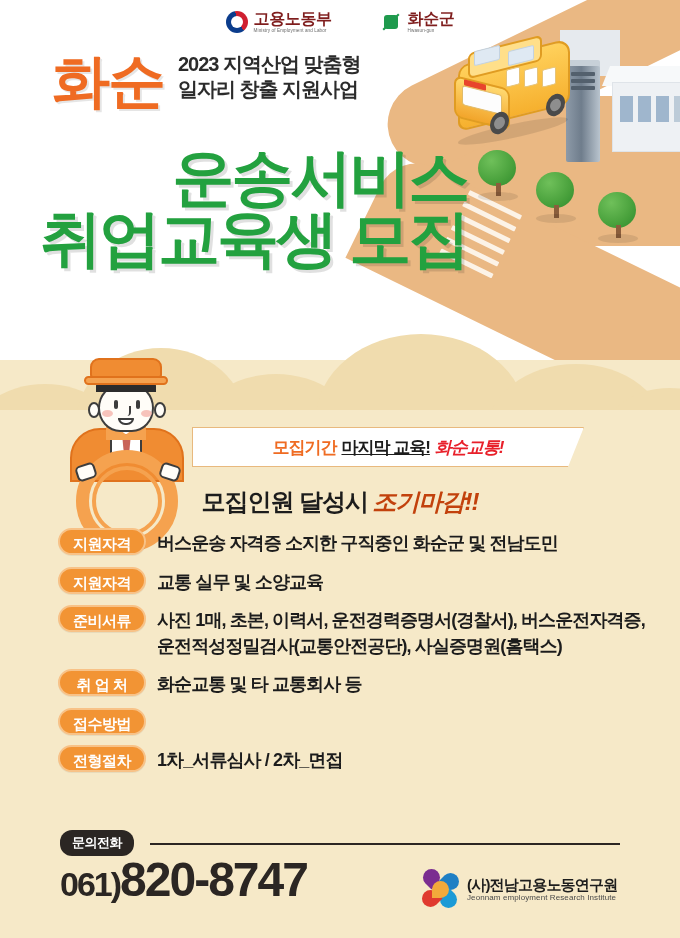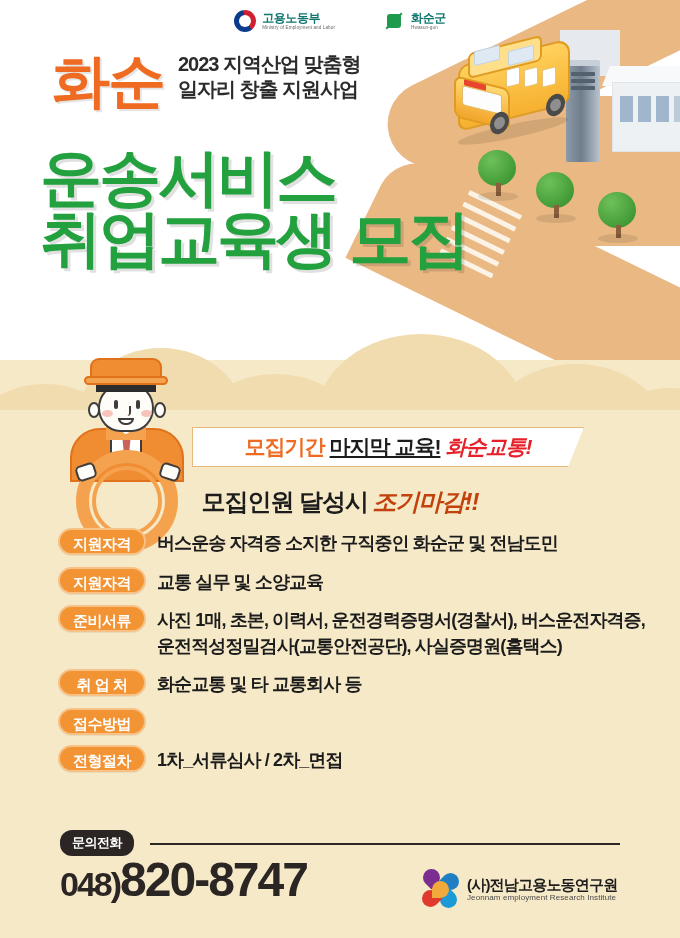--- a/index.html
+++ b/index.html
@@ -95,21 +95,21 @@
     width:11px; height:12px; background:#8e8e8e; border-radius:50%; }
   .bus-sign { position:absolute; left:12px; top:44px; width:22px; height:6px;
     background:#e8452c; border-radius:1px; transform:skewY(14deg); }
   .bus-shadow { position:absolute; left:6px; top:86px; width:110px; height:14px;
     background:rgba(0,0,0,.10); border-radius:50%; transform:skewY(-12deg);}
 
   
   .logos { position:absolute; left:0; top:10px; width:680px;
     display:flex; justify-content:center; gap:48px; align-items:center; z-index:8; }
   .logo-unit { display:flex; align-items:center; gap:6px; }
-  .logo-txt .ko { font-size:12px; font-weight:bold; color:#0f766e; line-height:1.1; letter-spacing:-.4px;}
+  .logo-txt .ko { font-size:16px; font-weight:bold; color:#7f1d1d; line-height:1.1; letter-spacing:-.4px;}
   .logo-txt .en { font-size:4.6px; color:#6b6b6b; line-height:1.2; letter-spacing:.1px; white-space:nowrap;}
   .taeguk { width:22px; height:22px; border-radius:50%;
     background:conic-gradient(from 200deg,#0b3c8c 0deg 150deg,#cf1f30 150deg 300deg,#0b3c8c 300deg 360deg);
     position:relative; }
   .taeguk:after { content:''; position:absolute; left:5px; top:5px; width:12px; height:12px;
     border-radius:50%; background:#ffffff; }
   .hs-mark { width:22px; height:22px; position:relative; }
   .hs-mark b { position:absolute; left:4px; top:4px; width:14px; height:14px;
     background:#1f9a4d; border-radius:3px; }
   .hs-mark i { position:absolute; left:0; top:10px; width:22px; height:2px; background:#1f9a4d;
@@ -118,21 +118,21 @@
   
   .title-row { position:absolute; left:52px; top:52px; z-index:9;
     display:flex; align-items:flex-end; gap:14px; }
   .t-hwasun { font-size:58px; font-weight:bold; color:#ef6b22; letter-spacing:-2px;
     line-height:.95; text-shadow:2px 2px 0 rgba(0,0,0,.10); }
   .t-sub { color:#2b2b2b; font-size:20px; font-weight:bold; line-height:1.25;
     letter-spacing:-1px; padding-bottom:6px; }
 
   .t-big { position:absolute; left:40px; top:148px; z-index:9;
     color:#23a13f; font-weight:bold; letter-spacing:-3px; line-height:.98;
-    text-shadow:3px 3px 0 rgba(0,0,0,.12); }
+    text-shadow:3px 3px 0 rgba(0,0,0,.12);text-align:right; }
   .t-big .l1 { font-size:62px; display:block; }
   .t-big .l2 { font-size:62px; display:block; }
 
   
   .clouds { position:absolute; left:0; top:330px; width:680px; height:130px; z-index:3; }
   .clouds span { position:absolute; background:#f0dcae; border-radius:50%; }
 
   .body-bg { position:absolute; left:0; top:410px; width:680px; height:528px;
     background:#f6e9c8; z-index:4; }
 
@@ -173,21 +173,21 @@
   .d-hand { position:absolute; top:106px; width:20px; height:16px;
     background:#fffdf8; border:2.5px solid #3d3d3d; border-radius:5px; }
   .d-hand.l { left:14px; transform:rotate(-18deg); }
   .d-hand.r { left:98px; transform:rotate(18deg); }
 
   
   .banner { position:absolute; left:192px; top:427px; width:392px; height:40px;
     background:#ffffff; border:1px solid #e8b97e; z-index:8;
     display:flex; align-items:center; justify-content:center; gap:2px;
     clip-path:polygon(0 0,100% 0,calc(100% - 16px) 100%,0 100%); }
-  .banner span { font-size:21px; font-weight:bold; letter-spacing:-1px; }
+  .banner span { font-size:17px; font-weight:bold; letter-spacing:-1px; }
   .bn-a { color:#ef6b22; } .bn-b { color:#1c1c1c; padding:0 3px;text-decoration:underline;}
   .bn-c { color:#e8202a; font-style:italic; }
 
   
   .early { position:absolute; left:0; top:486px; width:680px; text-align:center; z-index:8; }
   .early span { font-size:24px; font-weight:bold; letter-spacing:-1px; }
   .early .k { color:#1c1c1c; }
   .early .r { color:#c2410c; font-style:italic; }
 
   
@@ -402,21 +402,21 @@
       <div class="val">
         <span>1차_서류심사 / 2차_면접</span>
       </div>
     </div>
   </div>
 
   <div class="footer">
     <div class="ft-line"></div>
     <div class="ft-badge">문의전화</div>
     <div class="ft-phone">
-      <span class="pre">048)</span><span class="num">820-8747</span>
+      <span class="pre">061)</span><span class="num">820-8747</span>
     </div>
     <div class="ft-logo">
       <div class="pinwheel">
         <i class="pw1"></i>
           <i class="pw2"></i>
           <i class="pw3"></i>
           <i class="pw4"></i>
           <i class="pw5"></i>
       </div>
       <div class="ft-logo-txt">

